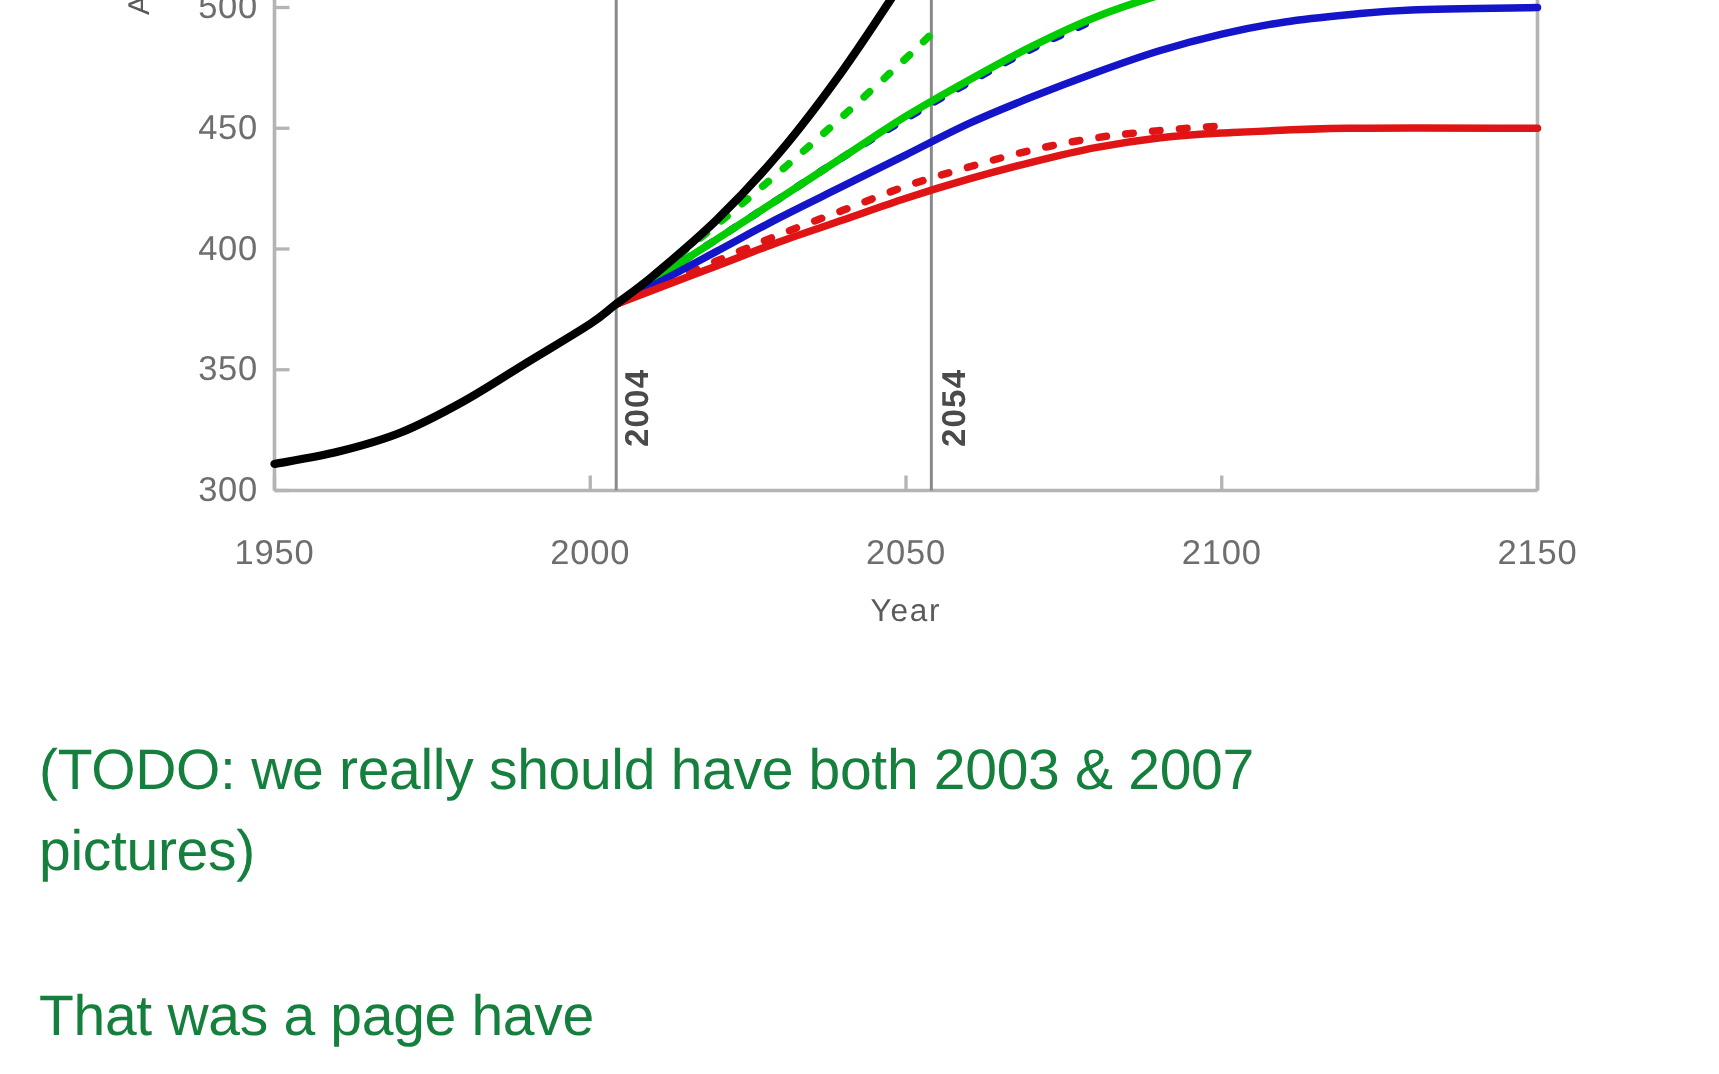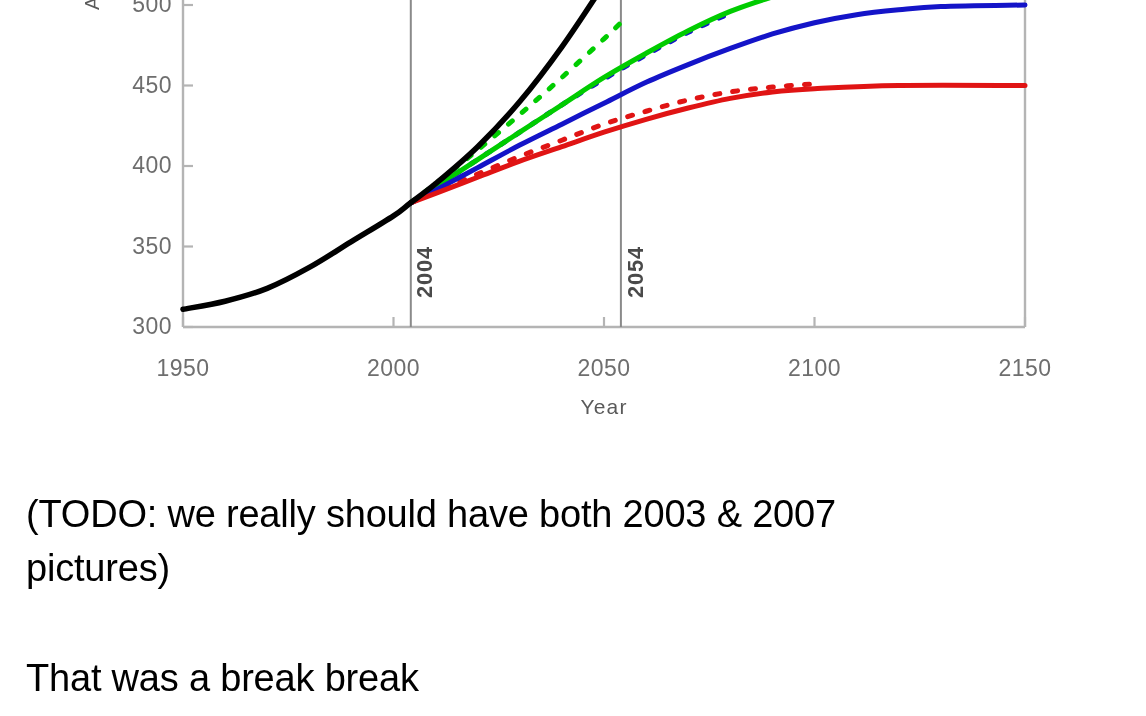--- a/index.html
+++ b/index.html
@@ -83,21 +83,21 @@
     width: 1146px;
     height: 276px;
     background: #ffffff;
   }
   .para {
     position: absolute;
     left: 26px;
     font-family: "Liberation Sans", sans-serif;
     font-size: 38px;
     line-height: 1.42;
-    color: #000000;
+    color: #15803d;
     letter-spacing: -0.2px;
     width: 1100px;
     white-space: pre-wrap;
   }
   #para-todo { top: 48px; }
   #para-pagebreak { top: 212px; }
 </style>
 </head>
 <body>
 
@@ -158,14 +158,14 @@
         <path d="M410.34,203.03 C414.55,200.88 424.37,196.05 435.60,190.15 C446.83,184.25 463.67,175.12 477.70,167.61 C491.73,160.10 505.77,152.31 519.80,145.07 C533.83,137.82 547.87,131.12 561.90,124.14 C575.93,117.16 589.97,110.19 604.00,103.21 C618.03,96.23 632.07,88.72 646.10,82.28 C660.13,75.84 674.17,70.20 688.20,64.57 C702.23,58.93 716.27,53.57 730.30,48.47 C744.33,43.37 758.37,38.27 772.40,33.98 C786.43,29.69 800.47,25.93 814.50,22.71 C828.53,19.49 842.57,16.81 856.60,14.66 C870.63,12.51 884.67,11.17 898.70,9.83 C912.73,8.49 919.75,7.41 940.80,6.61 C961.85,5.80 1010.97,5.27 1025.00,5.00" stroke="#1414c8" class="series-solid"></path>
         <path d="M410.34,203.03 C414.55,201.42 424.37,197.66 435.60,193.37 C446.83,189.08 463.67,182.64 477.70,177.27 C491.73,171.90 505.77,166.27 519.80,161.17 C533.83,156.07 547.87,151.51 561.90,146.68 C575.93,141.85 589.97,136.75 604.00,132.19 C618.03,127.63 632.07,123.33 646.10,119.31 C660.13,115.28 674.17,111.53 688.20,108.04 C702.23,104.55 716.27,101.06 730.30,98.38 C744.33,95.70 758.37,93.55 772.40,91.94 C786.43,90.33 793.45,89.79 814.50,88.72 C835.55,87.65 863.62,86.04 898.70,85.50 C933.78,84.96 1003.95,85.50 1025.00,85.50" stroke="#e01414" class="series-solid"></path>
         <path d="M183.00,309.29 C190.02,307.95 211.07,304.73 225.10,301.24 C239.13,297.75 253.17,294.00 267.20,288.36 C281.23,282.73 295.27,275.21 309.30,267.43 C323.33,259.65 337.37,250.26 351.40,241.67 C365.43,233.08 383.68,222.35 393.50,215.91 C403.32,209.47 403.32,208.40 410.34,203.03 C417.36,197.66 424.37,193.10 435.60,183.71 C446.83,174.32 463.67,160.36 477.70,146.68 C491.73,132.99 505.77,118.24 519.80,101.60 C533.83,84.96 547.87,66.45 561.90,46.86 C575.93,27.27 594.18,-0.90 604.00,-15.93 C613.82,-30.96 618.03,-38.74 620.84,-43.30" stroke="#000000" class="series-black"></path>
       </g>
   </svg>
 </div>
 
 <div id="doc-body">
   <div class="para" id="para-todo">(TODO: we really should have both 2003 &amp; 2007
 pictures)</div>
-  <div class="para" id="para-pagebreak">That was a break break</div>
+  <div class="para" id="para-pagebreak">That was a page have</div>
 </div>
 
 </body></html>

